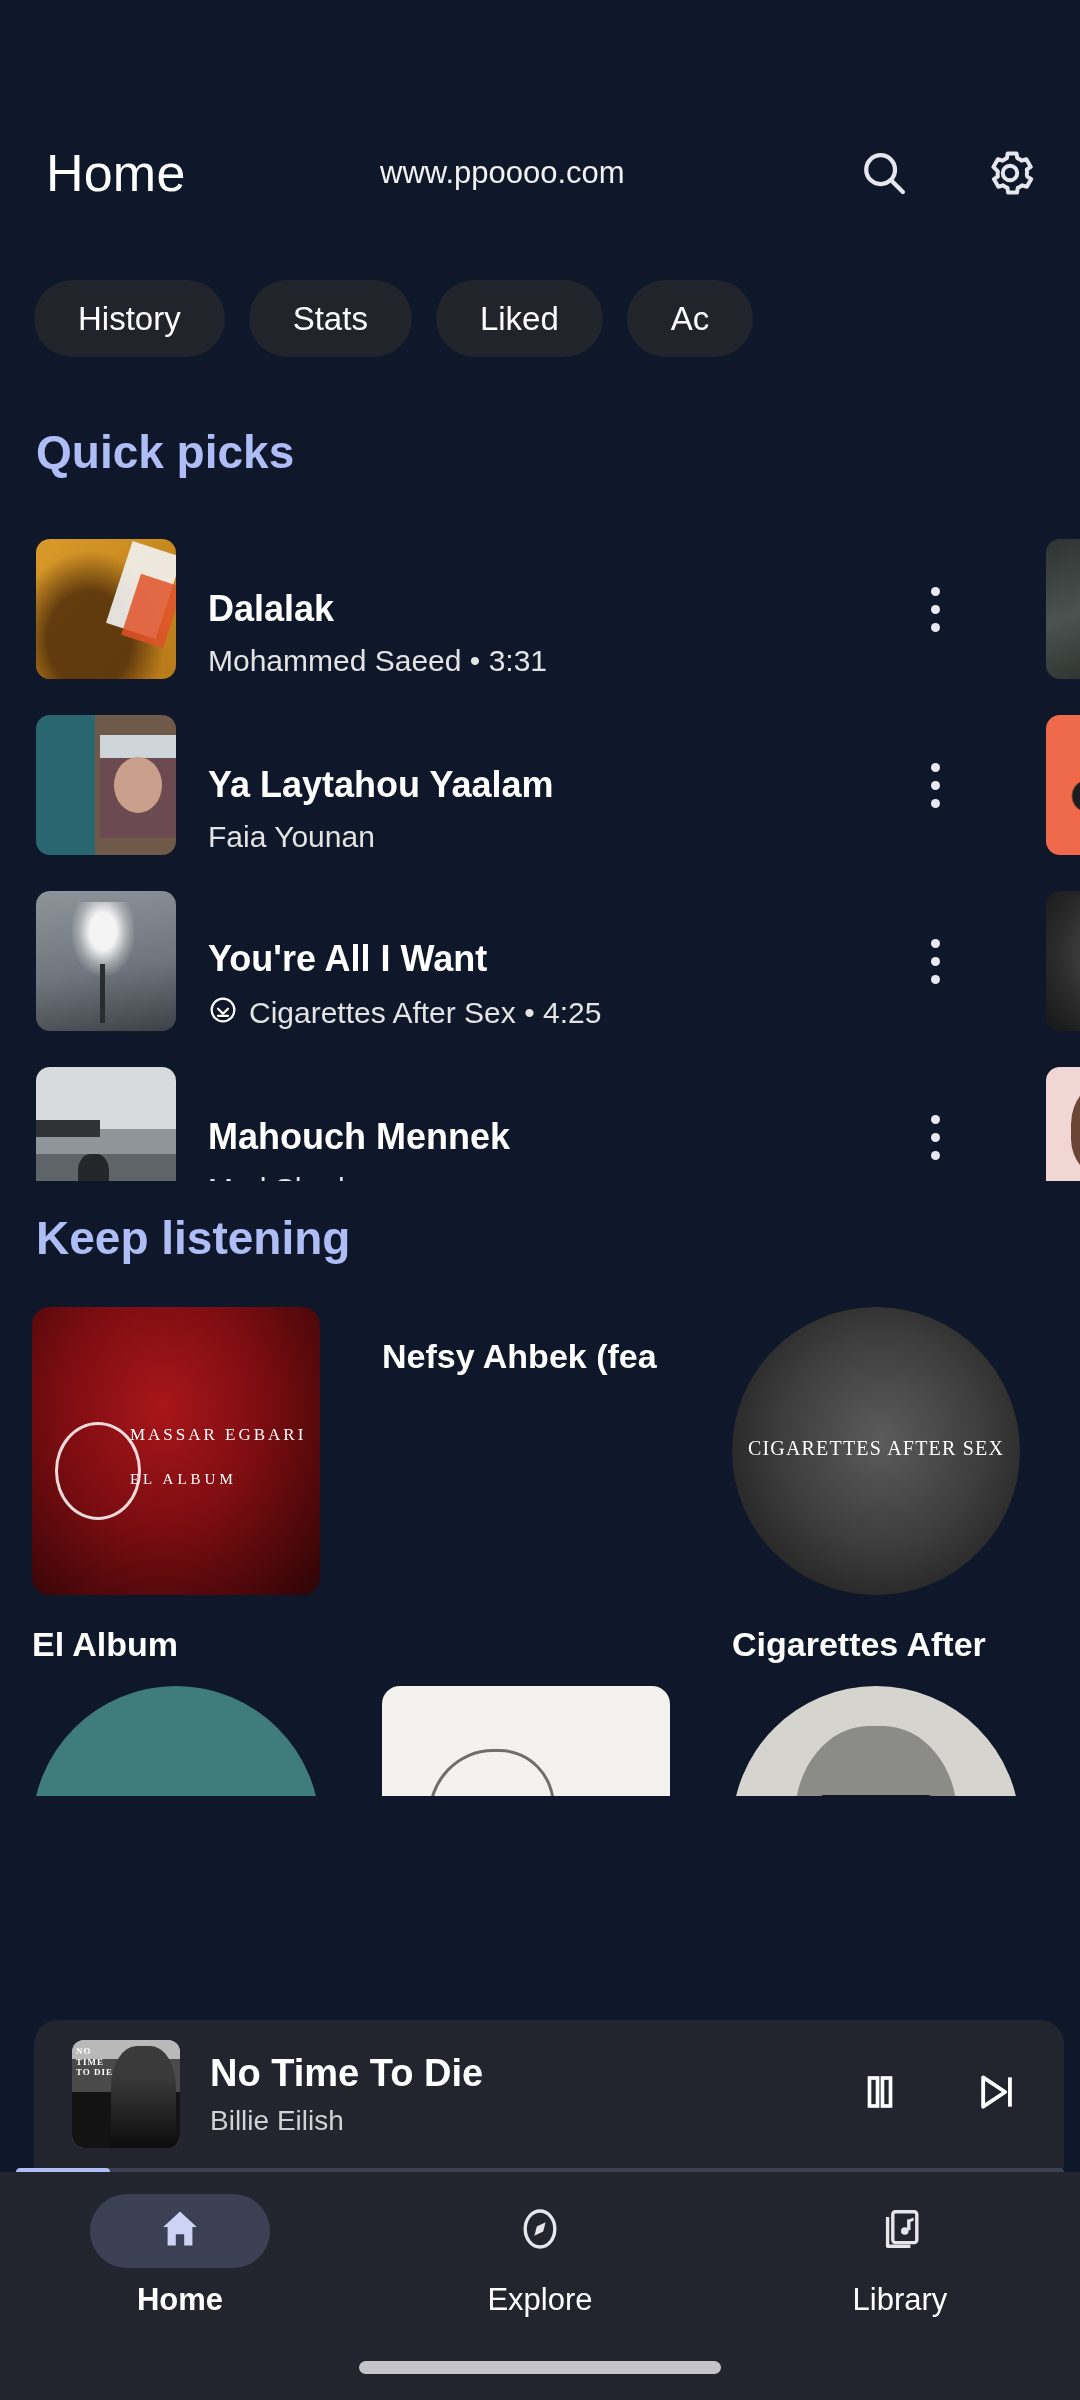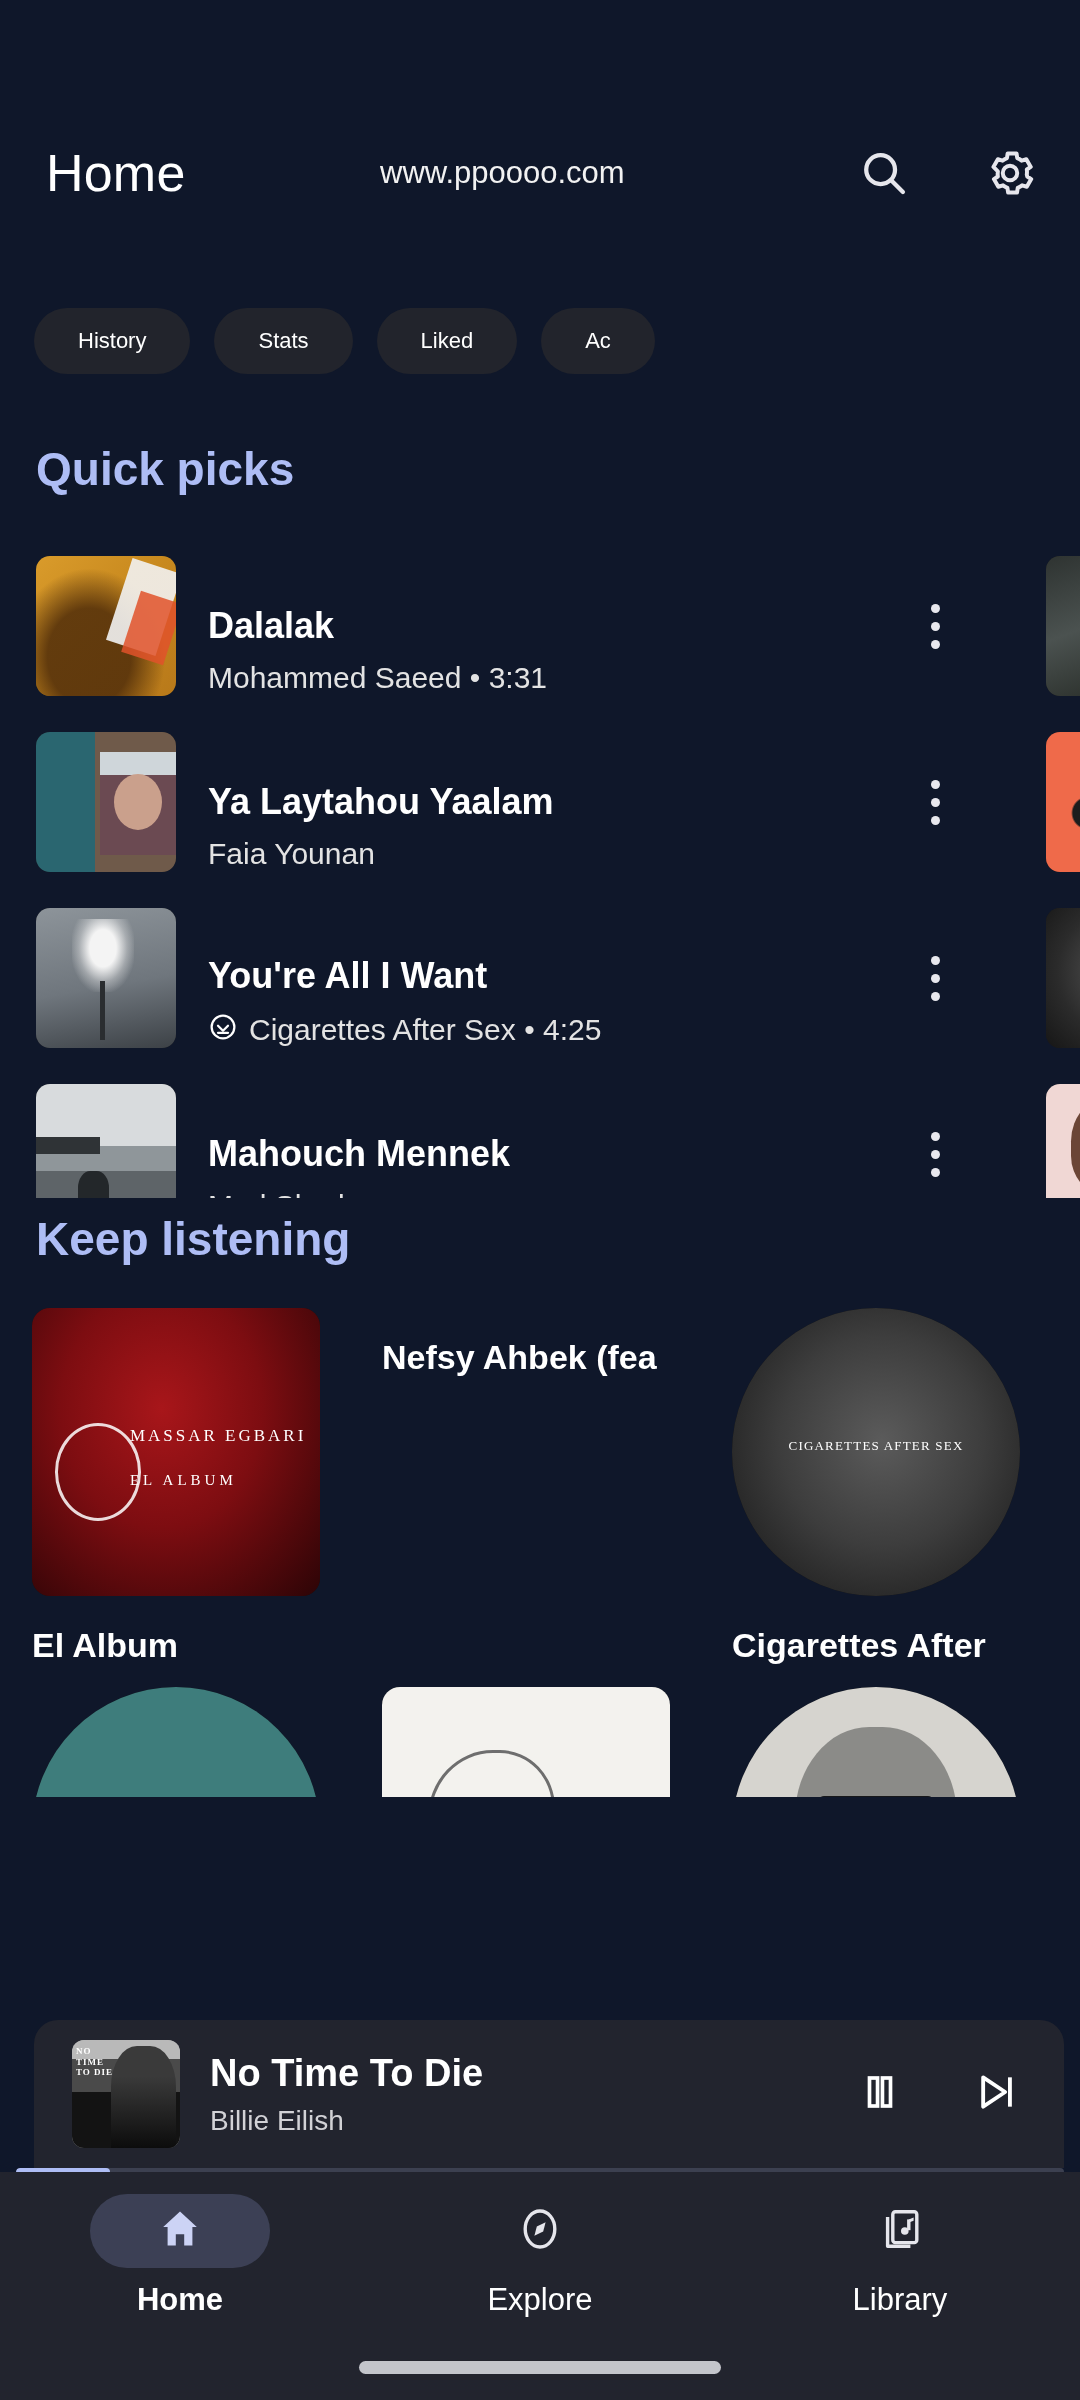--- a/index.html
+++ b/index.html
@@ -45,37 +45,36 @@
     display: flex; gap: 24px;
     padding: 0 34px;
     margin-top: 52px;
     overflow: hidden;
     white-space: nowrap;
   }
   .chip {
     flex: 0 0 auto;
     background: #22242c;
     color: #ffffff;
-    font-size: 22px;
+    font-size: 33px;
     border-radius: 48px;
     padding: 22px 44px;
     line-height: 1;
     cursor: pointer;
-    margin-top: 28px;
   }
 
   
   .section-title {
     color: #aebdf5;
     font-size: 46px;
     font-weight: 700;
     padding: 0 36px;
   }
   #quick-picks-title { margin-top: 68px; }
-  #keep-listening-title { margin-top: 14px; }
+  #keep-listening-title { margin-top: 30px; }
 
   
   .qp-wrap {
     margin-top: 42px;
     position: relative;
     height: 660px;
     overflow: hidden;
   }
   .qp-col {
     position: absolute; top: 0; left: 0;
@@ -405,21 +404,21 @@
       <div class="kl-label">El Album</div>
     </div>
 
     <div class="kl-card">
       <div class="kl-label">Nefsy Ahbek (fea</div>
     </div>
 
     <div class="kl-card">
       <div class="kl-art circle">
         <div class="art-fill" style="background:radial-gradient(ellipse at 52% 46%,#5b5b5b 0%,#3d3d3d 48%,#232323 80%,#141414 100%);"></div>
-        <div class="art-txt" style="top:45%;font-size:13px;letter-spacing:1.2px;">CIGARETTES AFTER SEX</div>
+        <div class="art-txt" style="top:45%;font-size:20px;letter-spacing:1.2px;">CIGARETTES AFTER SEX</div>
       </div>
       <div class="kl-label">Cigarettes After</div>
     </div>
   </div>
 
   <div class="kl-grid-2">
     <div class="kl-card-2">
       <div class="kl-art-2 circle">
         <div class="art-fill" style="background:#3e7d7c;"></div>
         <div style="position:absolute;left:6%;top:22%;width:88%;height:60%;background:

